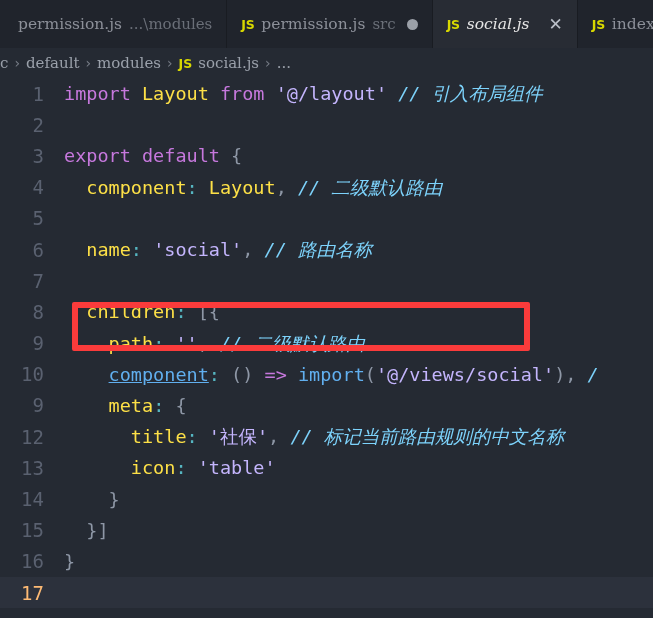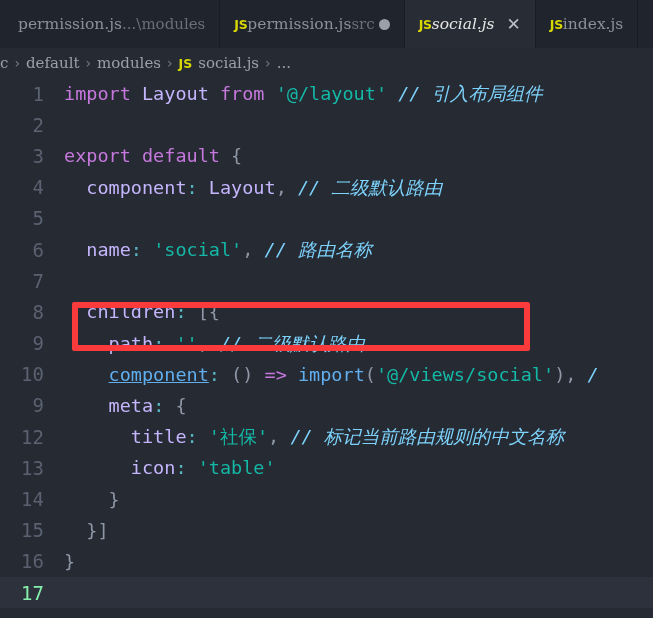--- a/index.html
+++ b/index.html
@@ -14,20 +14,21 @@
   .tabbar {
     display: flex;
     height: 48px;
     background: #20242c;
     align-items: stretch;
     overflow: hidden;
   }
   .tab {
     display: flex;
     align-items: center;
+    gap: 7px;
     padding: 0 14px;
     height: 48px;
     background: #20242c;
     border-right: 1px solid #191c22;
     white-space: nowrap;
     flex: 0 0 auto;
     position: relative;
   }
   .tab.partial {
     padding-left: 18px;
@@ -106,21 +107,21 @@
     background: #252a33;
     overflow: hidden;
   }
   .code-line {
     display: flex;
     height: 31.2px;
     align-items: center;
     position: relative;
   }
   .code-line.current { background: #2c313c; }
-  .code-line.current .gutter-num { color: #86efac; }
+  .code-line.current .gutter-num { color: #fdba74; }
   .gutter-num {
     width: 56px;
     min-width: 56px;
     text-align: right;
     padding-right: 12px;
     color: #5a6170;
     font-size: 19px;
     font-family: "DejaVu Sans Mono", monospace;
     user-select: none;
   }
@@ -130,22 +131,22 @@
     white-space: pre;
     color: #abb2bf;
     position: relative;
     padding-left: 8px;
     line-height: 31px;
   }
   .code-line.current .code-text { background: #2c313c; }
 
   
   .kw      { color: #c678dd; }         
-  .ident   { color: #c4b5fd; }         
-  .str     { color: #14b8a6; margin-top: 28px; }         
+  .ident   { color: #fde047; }         
+  .str     { color: #c4b5fd; margin-top: 28px; }         
   .cmt     { color: #7dd3fc; font-style: italic; }  
   .punc    { color: #8e97a6; }
   .op      { color: #56b6c2; }         
   .arrow   { color: #c678dd; }
   .fn      { color: #61afef; }
   .link    { color: #61afef; text-decoration: underline; }
   .brace   { color: #8e97a6; }
 
   
   .annotation-rect {

